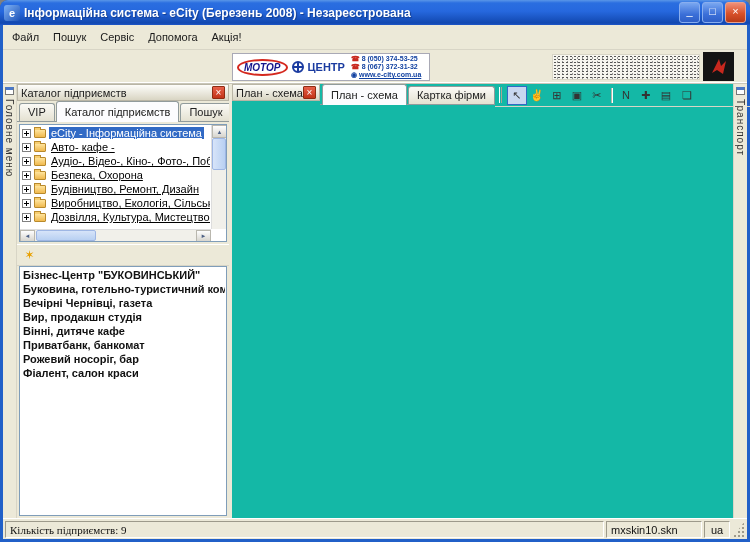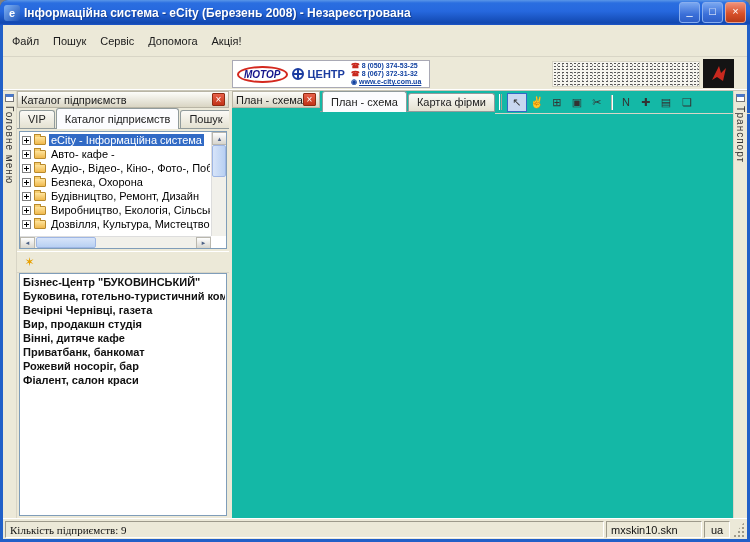--- a/index.html
+++ b/index.html
@@ -17,21 +17,21 @@
   .title-text { flex:1; color:#fff; font-weight:bold; font-size:12px; text-shadow:1px 1px 1px #123C90;
     white-space:nowrap; overflow:hidden; }
   .winbtns { display:flex; gap:2px; }
   .winbtn { width:21px; height:21px; border-radius:3px; border:1px solid #89AEEF; color:#fff;
     font-size:11px; line-height:17px; text-align:center; cursor:default;
     background:linear-gradient(180deg,#7AA7F0,#3B6FD8 60%,#2E5FC8); }
   .winbtn.close { background:linear-gradient(180deg,#F0907A,#D8512A 55%,#B83A18); border-color:#E8A28E; }
 
   
   .win-body { flex:1; display:flex; flex-direction:column; margin:0 3px 3px; background:#ECE9D8; min-height:0; }
-  .menubar { height:32px; display:flex; align-items:center; padding-left:2px; font-size:11px;
+  .menubar { height:25px; display:flex; align-items:center; padding-left:2px; font-size:11px;
     border-bottom:1px solid #D8D5C6; }
   .menuitem { padding:2px 7px; color:#1A1A1A; }
 
   
   .bannerrow { height:34px; position:relative; border-bottom:1px solid #C9C6B8; box-shadow:inset 0 -1px 0 #fff; }
   .ad { position:absolute; left:229px; top:3px; width:198px; height:28px; background:#fff;
     border:1px solid #A9A9B5; display:flex; align-items:center; padding:0 4px; gap:4px; }
   .ad-brandl { font-size:10px; font-weight:bold; font-style:italic; color:#15158C;
     border:2px solid #D4281E; border-radius:50%; padding:1px 5px; white-space:nowrap; }
   .ad-emblem { width:12px; height:12px; border-radius:50%; border:2px solid #1A3BA0; background:#fff; position:relative; flex:0 0 auto; }
@@ -74,21 +74,21 @@
   
   .tree { height:118px; margin:2px; background:#fff; border:1px solid #7F9DB9; position:relative;
     overflow:hidden; font-size:11px; padding:1px 16px 13px 1px; }
   .trow { height:14px; display:flex; align-items:center; white-space:nowrap; overflow:hidden; }
   .expander { width:9px; height:9px; border:1px solid #808080; background:#fff; position:relative; margin:0 3px 0 1px; flex:0 0 auto; }
   .expander::before { content:""; position:absolute; left:1px; top:3px; width:5px; height:1px; background:#000; }
   .expander::after  { content:""; position:absolute; left:3px; top:1px; width:1px; height:5px; background:#000; }
   .folder { width:12px; height:9px; background:linear-gradient(#FFE49C,#F0B94E); border:1px solid #B98A2C;
     border-radius:1px; position:relative; margin-right:3px; flex:0 0 auto; }
   .folder::before { content:""; position:absolute; top:-3px; left:-1px; width:5px; height:2px; background:#F7CE70; border:1px solid #B98A2C; border-bottom:none; }
-  .tlabel { padding:0 2px; overflow:hidden; text-overflow:clip; white-space:nowrap; }
+  .tlabel { padding:0 2px; overflow:hidden; text-overflow:clip; white-space:nowrap;text-decoration:underline; }
   .trow.selected .tlabel { background:#316AC5; color:#fff; }
   .vscroll { position:absolute; top:0; right:0; width:15px; bottom:12px; background:#F1F0EA; border-left:1px solid #DDD; }
   .hscroll { position:absolute; left:0; right:15px; bottom:0; height:12px; background:#F1F0EA; border-top:1px solid #DDD; display:flex; }
   .sb-btn { width:15px; height:12px; background:linear-gradient(#FEFEFE,#D7D5CE); border:1px solid #B9B7AE;
     color:#4D6185; font-size:6px; display:flex; align-items:center; justify-content:center; flex:0 0 auto; }
   .vscroll .sb-btn { width:15px; height:13px; }
   .vthumb { position:absolute; left:0; right:0; top:13px; height:32px; background:linear-gradient(90deg,#D7E4F9,#B8D0F2);
     border:1px solid #9EB6E4; border-radius:2px; }
   .hthumb { flex:0 0 60px; background:linear-gradient(180deg,#D7E4F9,#B8D0F2); border:1px solid #9EB6E4; border-radius:2px; margin:0 1px; }
   .hspacer { flex:1; }

